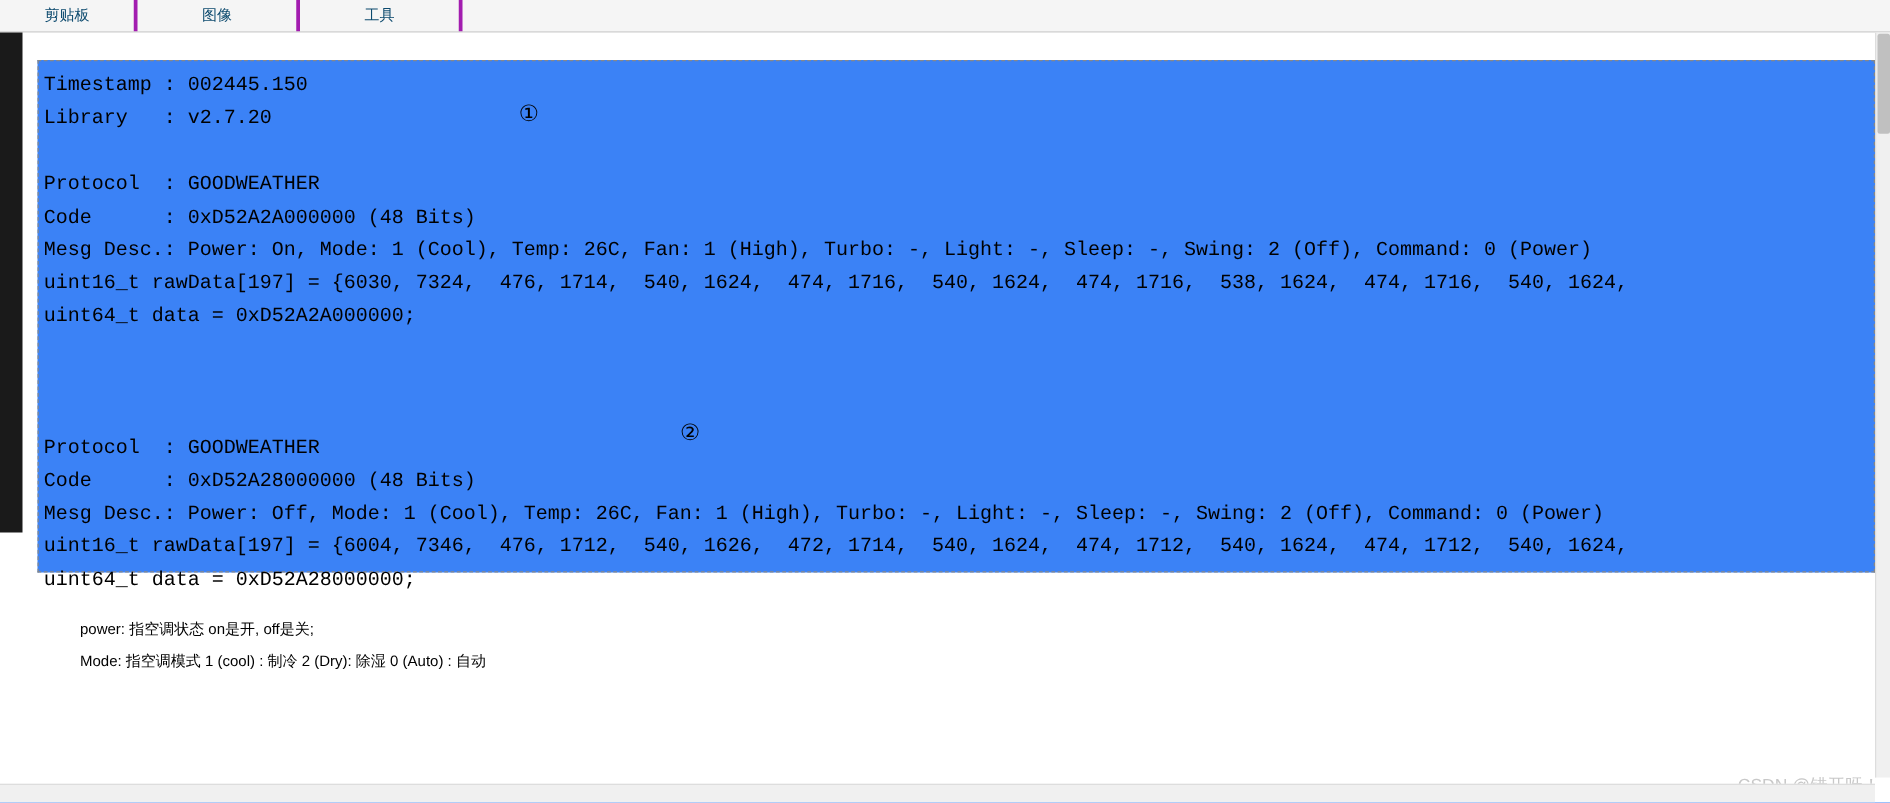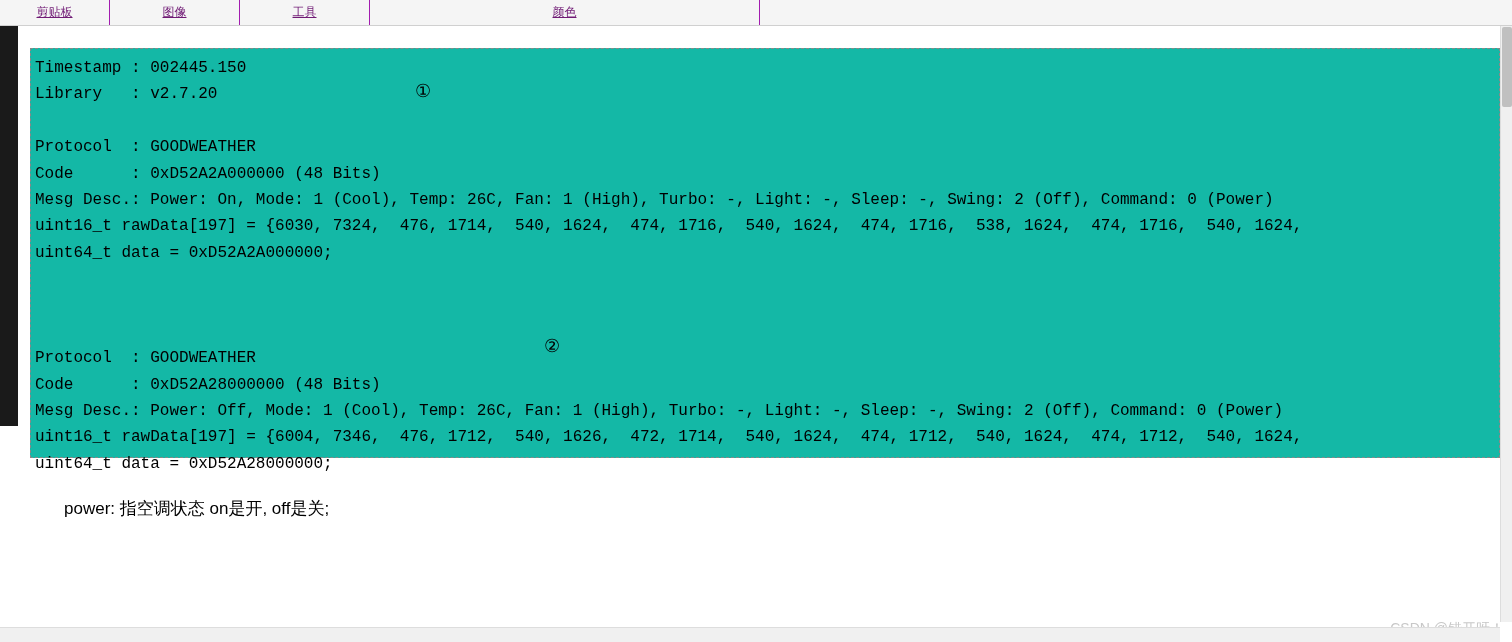--- a/index.html
+++ b/index.html
@@ -16,24 +16,23 @@
       border-bottom: 1px solid #d0d0d0;
       display: flex;
       background: #f5f5f5;
       position: relative;
     }
     .tab-group {
       display: flex;
       align-items: center;
       justify-content: center;
       font-size: 12px;
-      color: #701a75;
-      border-right: 1px solid #a21caf;
+      color: #0c4a6e;
+      border-right: 3px solid #a21caf;
       height: 100%;
-      text-decoration: underline;
     }
     .tab-clipboard { width: 110px; }
     .tab-image { width: 130px; }
     .tab-tool { width: 130px; }
     .tab-shape { width: 390px; }
     .tab-color { width: 390px; }
     .sidebar-dark {
       position: absolute;
       left: 0;
       top: 26px;
@@ -48,37 +47,37 @@
       position: absolute;
       left: 30px;
       top: 48px;
       right: 12px;
       border: 1px dashed #888;
       padding: 6px 4px;
       font-family: "Consolas", "Courier New", monospace;
       font-size: 16px;
       line-height: 1.65;
       color: #000;
-      background: #14b8a6;
+      background: #3b82f6;
       white-space: pre;
       height: 410px;
     }
     .circled {
       position: absolute;
       font-family: "Arial", sans-serif;
       font-size: 18px;
     }
     .circ1 { left: 415px; top: 80px; }
     .circ2 { left: 544px; top: 335px; }
     .annotations {
       position: absolute;
       left: 64px;
       top: 490px;
       font-family: "Microsoft YaHei", sans-serif;
-      font-size: 17px;
+      font-size: 12px;
       color: #000;
       line-height: 2.2;
     }
     .watermark {
       position: absolute;
       right: 8px;
       bottom: 4px;
       font-size: 14px;
       color: #c8c8c8;
       font-family: "Microsoft YaHei", sans-serif;
@@ -116,21 +115,20 @@
   </style>
 </head>
 <body>
 
 <div class="blue-accent"></div>
 
 <div class="ribbon-tabs">
   <div class="tab-group tab-clipboard">剪贴板</div>
   <div class="tab-group tab-image">图像</div>
   <div class="tab-group tab-tool">工具</div>
-  <div class="tab-group tab-color">颜色</div>
 </div>
 
 <div class="sidebar-dark"></div>
 
 <div class="text-editor"><span>Timestamp : </span><span>002445.150</span>
 <span>Library   : </span><span>v2.7.20</span>
 
 <span>Protocol  : </span><span>GOODWEATHER</span>
 <span>Code      : </span><span>0xD52A2A000000 (48 Bits)</span>
 <span>Mesg Desc.: </span><span>Power: On, Mode: 1 (Cool), Temp: 26C, Fan: 1 (High), Turbo: -, Light: -, Sleep: -, Swing: 2 (Off), Command: 0 (Power)</span>
@@ -143,20 +141,21 @@
 <span>Code      : </span><span>0xD52A28000000 (48 Bits)</span>
 <span>Mesg Desc.: </span><span>Power: Off, Mode: 1 (Cool), Temp: 26C, Fan: 1 (High), Turbo: -, Light: -, Sleep: -, Swing: 2 (Off), Command: 0 (Power)</span>
 <span>uint16_t rawData[197] = </span><span>{6004, 7346,  476, 1712,  540, 1626,  472, 1714,  540, 1624,  474, 1712,  540, 1624,  474, 1712,  540, 1624,</span>
 <span>uint64_t data = </span><span>0xD52A28000000;</span></div>
 
 <div class="circled circ1">①</div>
 <div class="circled circ2">②</div>
 
 <div class="annotations">
   <div>power:  指空调状态 on是开,   off是关;</div>
+  <div>Mode:  指空调模式  1  (cool)  :  制冷    2 (Dry):  除湿   0  (Auto)  :   自动</div>
 </div>
 
 <div class="watermark">CSDN @错开呀！</div>
 
 <div class="scrollbar-right">
   <div class="scrollbar-thumb"></div>
 </div>
 <div class="scrollbar-bottom"></div>
 
 </body></html>

